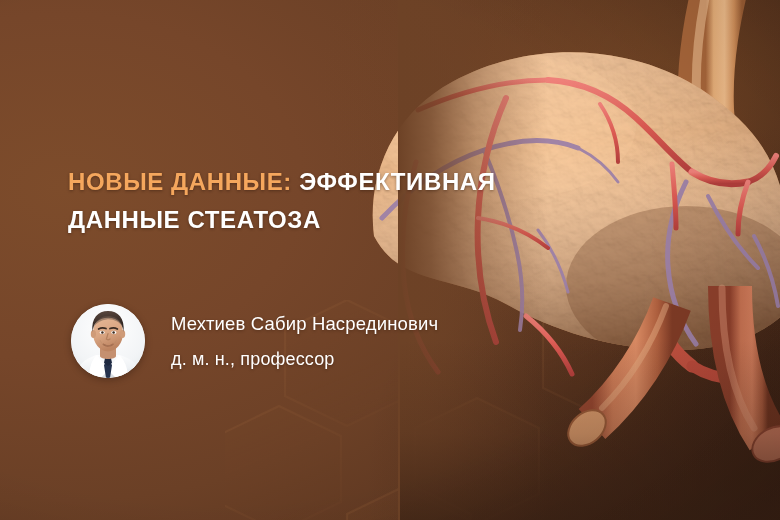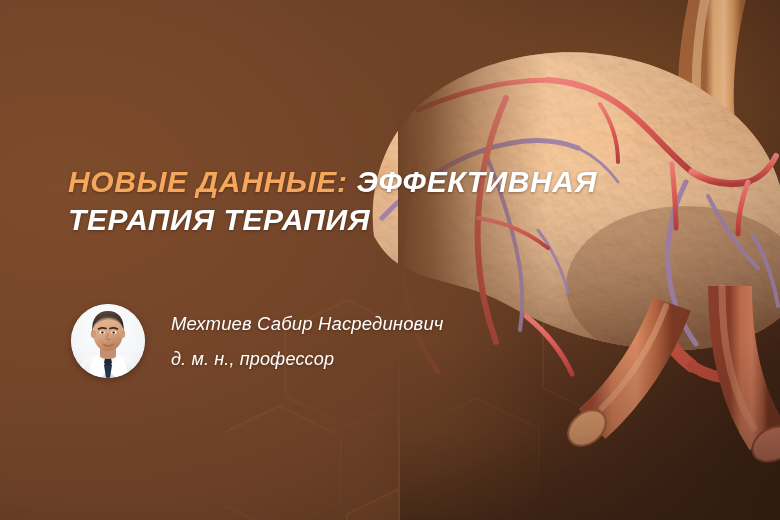--- a/index.html
+++ b/index.html
@@ -99,38 +99,36 @@
     inset: 0;
   }
 
   .title-block {
     position: absolute;
     left: 68px;
     top: 163px;
     width: 640px;
   }
   .title-line {
-    font-size: 30px;
+    font-size: 24px;
     font-weight: 700;
     letter-spacing: 0.6px;
     line-height: 38px;
     color: #ffffff;
     white-space: nowrap;
     text-shadow: 0 1px 3px rgba(40,20,10,0.45);
-    font-style: italic;
   }
   .accent { color: #f5a75d; }
 
   .speaker-block {
     position: absolute;
     left: 71px;
     top: 304px;
     display: flex;
     align-items: center;
-    font-style: italic;
   }
   .avatar {
     position: relative;
     width: 74px;
     height: 74px;
     border-radius: 50%;
     overflow: hidden;
     flex: 0 0 auto;
     background: #eef1f3;
     box-shadow: 0 2px 7px rgba(30,15,8,0.35);
@@ -322,21 +320,21 @@
   </div>
 
   <div class="liver-fade-left"></div>
   <div class="liver-fade-bottom"></div>
   <div class="bg-vignette"></div>
 
   <div class="content">
 
     <div class="title-block">
       <div class="title-line"><span class="accent">НОВЫЕ ДАННЫЕ:</span> <span>ЭФФЕКТИВНАЯ</span></div>
-      <div class="title-line">ТЕРАПИЯ ТЕРАПИЯ</div>
+      <div class="title-line">ДАННЫЕ СТЕАТОЗА</div>
     </div>
 
     <div class="speaker-block">
 
       <div class="avatar">
         <svg viewBox="0 0 74 74" xmlns="http://www.w3.org/2000/svg">
           <defs>
             <radialGradient id="photoBg" cx="0.5" cy="0.32" r="0.85">
               <stop offset="0%" stop-color="#ffffff"></stop>
               <stop offset="62%" stop-color="#f2f4f6"></stop>

